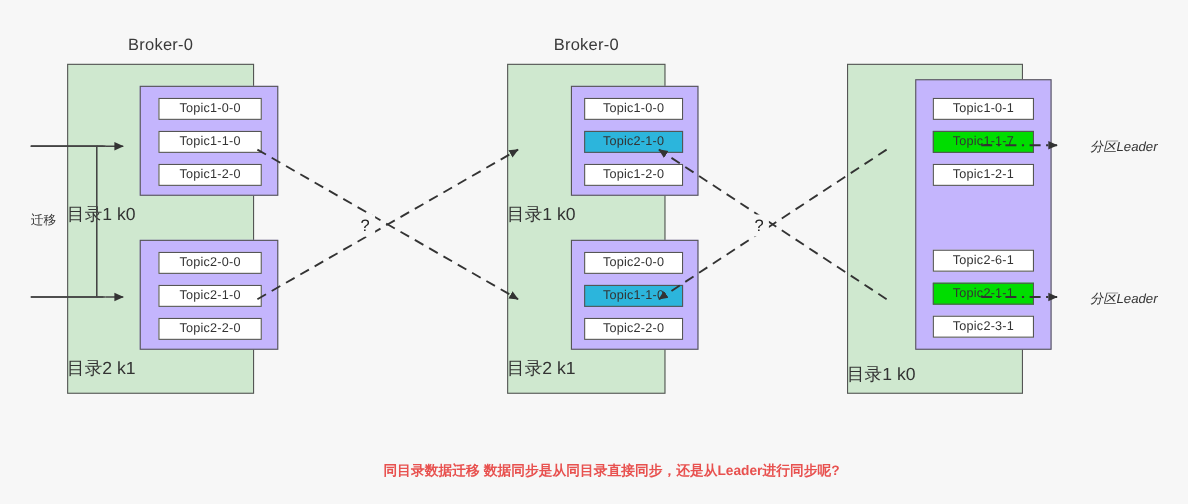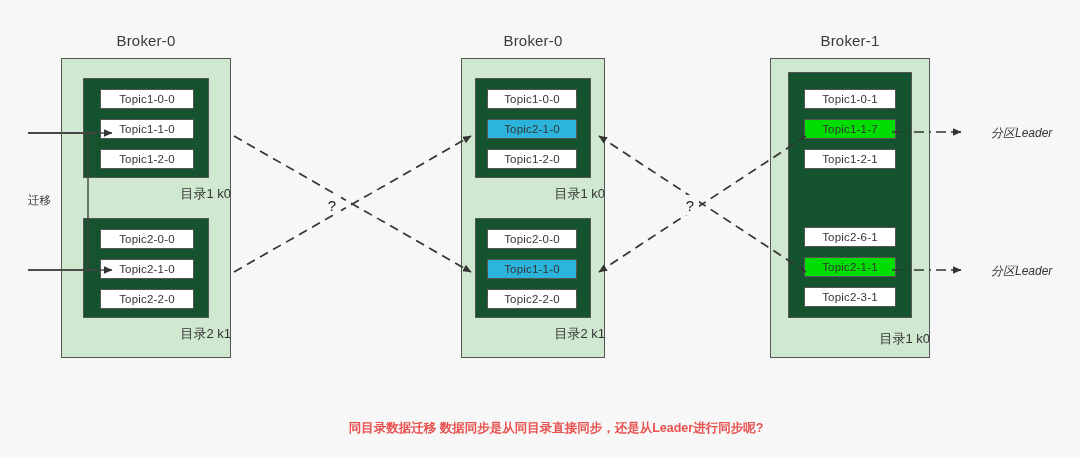--- a/index.html
+++ b/index.html
@@ -15,26 +15,27 @@
   .broker{position:absolute;}
   .broker-title{
     position:absolute;width:100%;text-align:center;top:-26px;
     font-size:15px;color:#3a3a3a;letter-spacing:.2px;white-space:nowrap;
   }
   .broker-body{
     position:absolute;left:0;top:0;width:100%;height:100%;
     background:#cfe8cf;border:1.6px solid #555;box-sizing:border-box;
   }
   .dir{
-    position:absolute;background:#14532d;border:1.6px solid #555;
+    position:absolute;background:#c4b5fd;border:1.6px solid #555;
     box-sizing:border-box;
+    margin-left:44px;
   }
   .dir-label{
-    position:absolute;width:100%;text-align:right;
-    font-size:13px;color:#333;white-space:nowrap;
+    position:absolute;width:100%;text-align:left;
+    font-size:16px;color:#333;white-space:nowrap;
   }
   .part{
     position:absolute;height:20px;
     background:#ffffff;border:1.6px solid #555;box-sizing:border-box;
     font-size:11.5px;color:#333;
     display:flex;align-items:center;justify-content:center;
     letter-spacing:.2px;white-space:nowrap;
   }
   .part.blue{background:#2cb5dc;}
   .part.green{background:#00dd00;}
@@ -93,21 +94,20 @@
 
     <div class="dir" style="left:14px;top:160px;width:116px;height:100px;">
       <div class="part" style="left:11px;top:10px;width:90px;">Topic2-0-0</div>
       <div class="part blue" style="left:11px;top:40px;width:90px;">Topic1-1-0</div>
       <div class="part" style="left:11px;top:70px;width:90px;">Topic2-2-0</div>
     </div>
     <div class="dir-label" style="left:0;top:267px;">目录2  k1</div>
   </div>
 
   <div class="broker" style="left:754px;top:58px;width:160px;height:300px;">
-    <div class="broker-title">Broker-1</div>
     <div class="broker-body"></div>
 
     <div class="dir" style="left:18px;top:14px;width:124px;height:246px;padding-left:28px;">
       <div class="part" style="left:15px;top:16px;width:92px;">Topic1-0-1</div>
       <div class="part green" style="left:15px;top:46px;width:92px;">Topic1-1-7</div>
       <div class="part" style="left:15px;top:76px;width:92px;">Topic1-2-1</div>
       <div class="part" style="left:15px;top:154px;width:92px;">Topic2-6-1</div>
       <div class="part green" style="left:15px;top:184px;width:92px;">Topic2-1-1</div>
       <div class="part" style="left:15px;top:214px;width:92px;">Topic2-3-1</div>
     </div>

